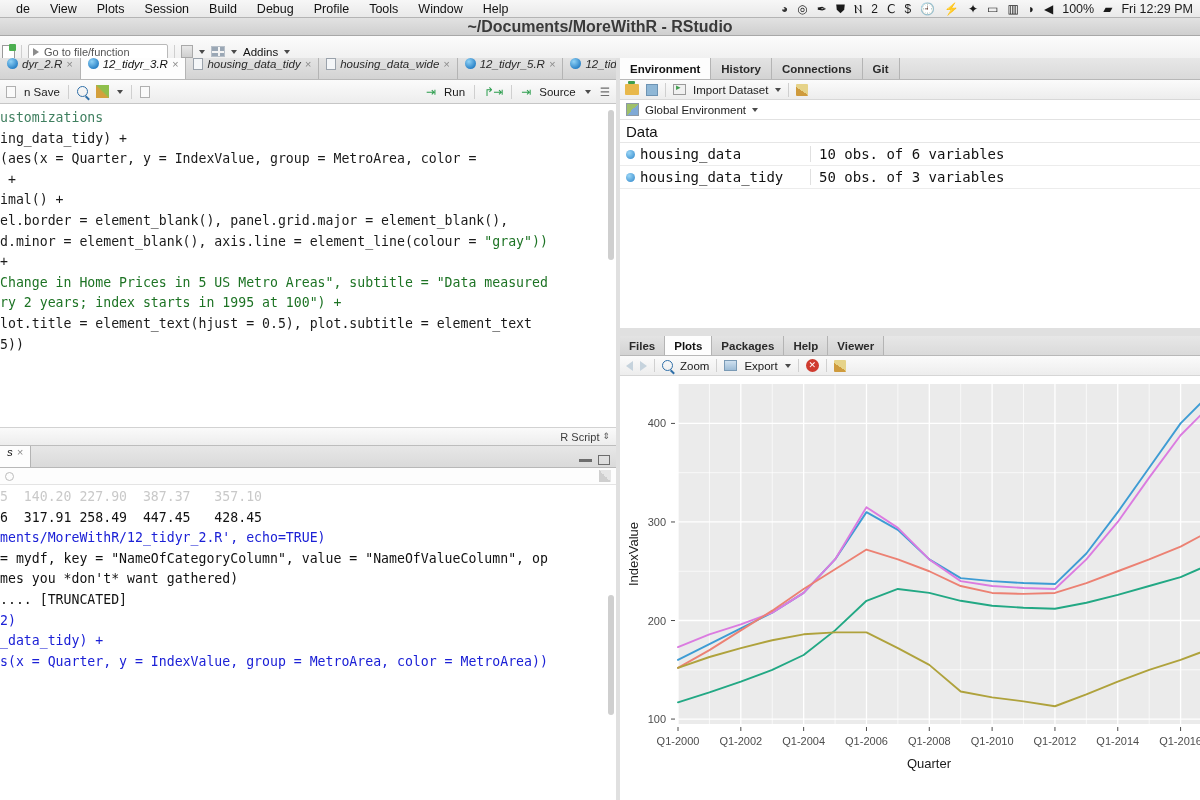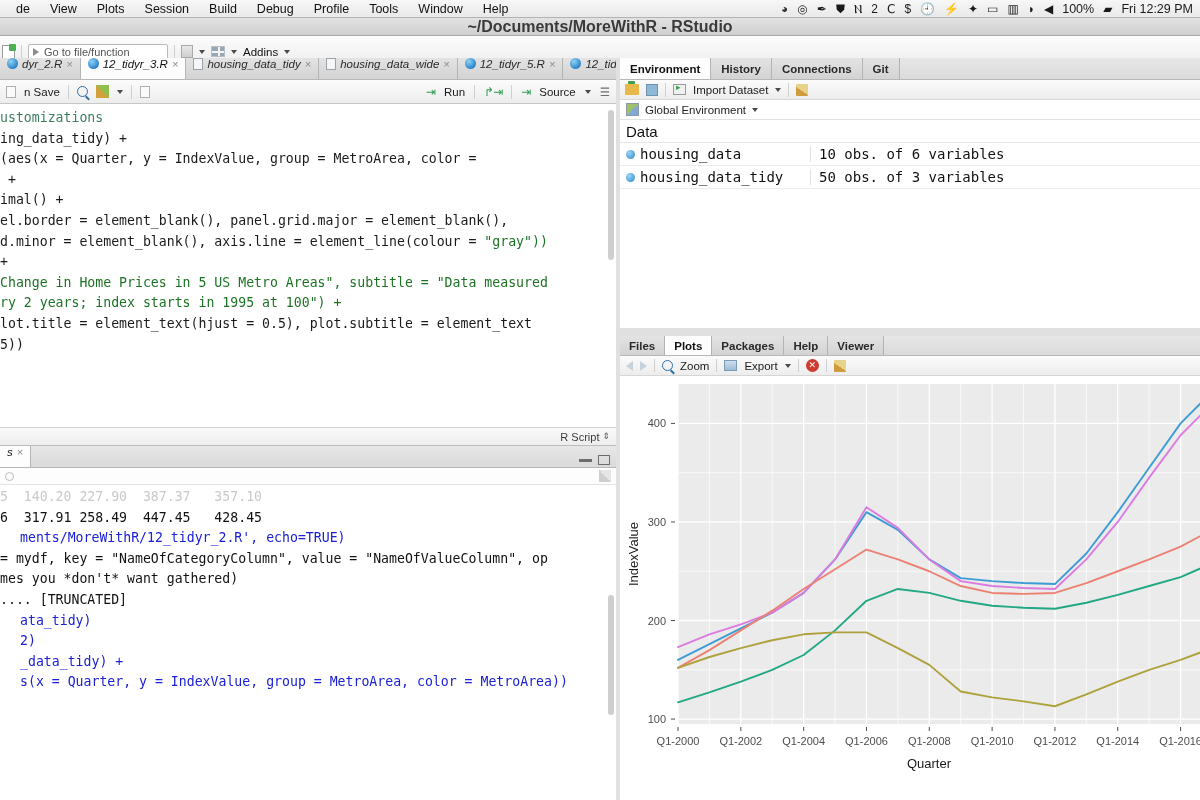--- a/index.html
+++ b/index.html
@@ -138,21 +138,21 @@
     display:flex; align-items:center; padding: 0 5px;
   }
   .console-toolbar .rgear { width:9px;height:9px;border:1.5px solid #bcbcbc;border-radius:50%;display:inline-block;}
   .console-toolbar .broom { margin-left:auto; width:12px;height:12px;display:inline-block;
     background:linear-gradient(45deg,#cfcfcf 50%,#e6e6e6 50%);}
   .console-out {
     position:absolute; top:39px; left:0; width:616px; height:315px; overflow:hidden;
     font-family: "DejaVu Sans Mono", monospace; font-size: 13.2px; line-height: 20.6px;
     color: #111; padding-top: 2px;
   }
-  .co-blue { color:#1c21d6;padding-left:20px; }
+  .co-blue { color:#1c21d6; }
   .co-black { color:#111; }
   .co-faded { color:#c9c9c9; }
   #cons-scroll { position:absolute; right:0; top:39px; width:10px; height:315px; }
   #cons-scroll .thumb { position:absolute; top:110px; left:2px; width:6px; height:120px; background:#cfcfcf; border-radius:3px; }
 
   
   #v-split { position:absolute; left:616px; top:58px; width:4px; height:742px; background:#e0e0e0; }
 
   
   #right-col { position:absolute; left:620px; top:58px; width:580px; height:742px; background:#fff; }
@@ -372,21 +372,20 @@
       <div class="cl co-faded">5  140.20 227.90  387.37   357.10</div>
       <div class="cl co-black">6  317.91 258.49  447.45   428.45</div>
       <div class="cl co-blue">ments/MoreWithR/12_tidyr_2.R', echo=TRUE)</div>
       <div class="cl co-black"></div>
       <div class="cl co-black"></div>
       <div class="cl co-black"></div>
       <div class="cl co-black">= mydf, key = "NameOfCategoryColumn", value = "NameOfValueColumn", op</div>
       <div class="cl co-black">mes you *don't* want gathered)</div>
       <div class="cl co-black"></div>
       <div class="cl co-black">.... [TRUNCATED]</div>
-      <div class="cl co-blue">ata_tidy)</div>
       <div class="cl co-blue">2)</div>
       <div class="cl co-blue">_data_tidy) +</div>
       <div class="cl co-blue">s(x = Quarter, y = IndexValue, group = MetroArea, color = MetroArea))</div>
     </div>
     <div id="cons-scroll">
       <div class="thumb"></div>
     </div>
   </div>
 </div>
 

